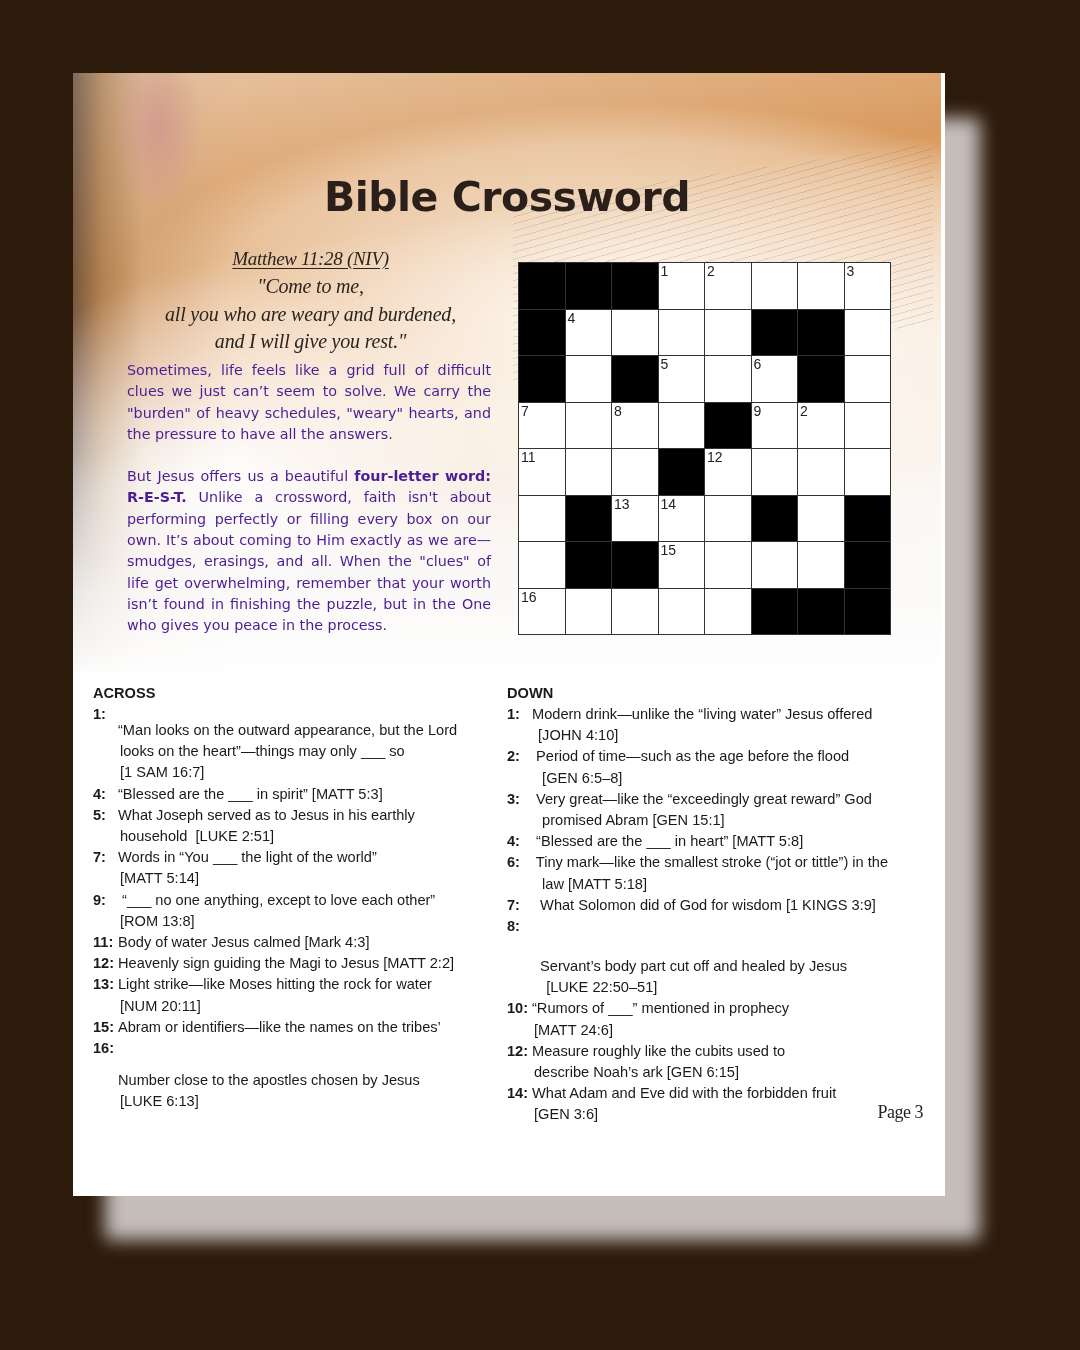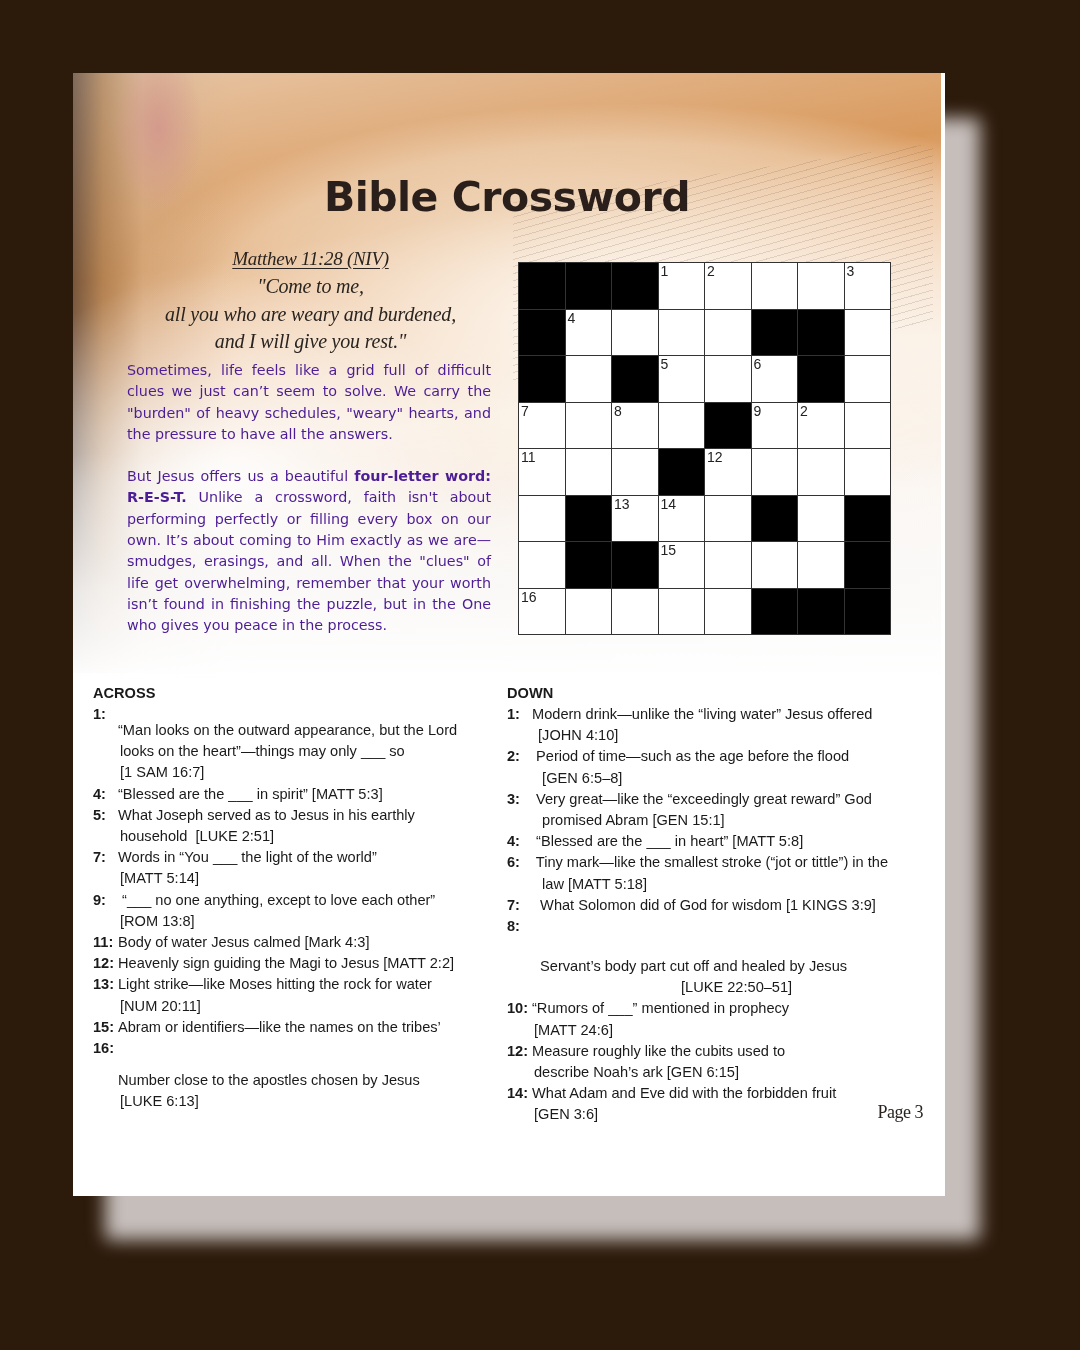--- a/index.html
+++ b/index.html
@@ -379,21 +379,21 @@
       <div class="clue">
         <span class="cnum">7:</span>
         <span class="ctext">
           <span class="cl" style="white-space: pre;">  What Solomon did of God for wisdom [1 KINGS 3:9]</span>
         </span>
       </div>
       <div class="clue">
         <span class="cnum">8:</span>
         <span class="ctext">
           <span class="cl" style="white-space: pre; margin-top: 40px;">  Servant’s body part cut off and healed by Jesus</span>
-          <span class="cl indent" style="white-space: pre; text-align: center;">   [LUKE 22:50–51]</span>
+          <span class="cl indent" style="white-space: pre;">   [LUKE 22:50–51]</span>
         </span>
       </div>
       <div class="clue">
         <span class="cnum">10:</span>
         <span class="ctext">
           <span class="cl" style="white-space: pre;">“Rumors of ___” mentioned in prophecy</span>
           <span class="cl indent" style="white-space: pre;">[MATT 24:6]</span>
         </span>
       </div>
       <div class="clue">

